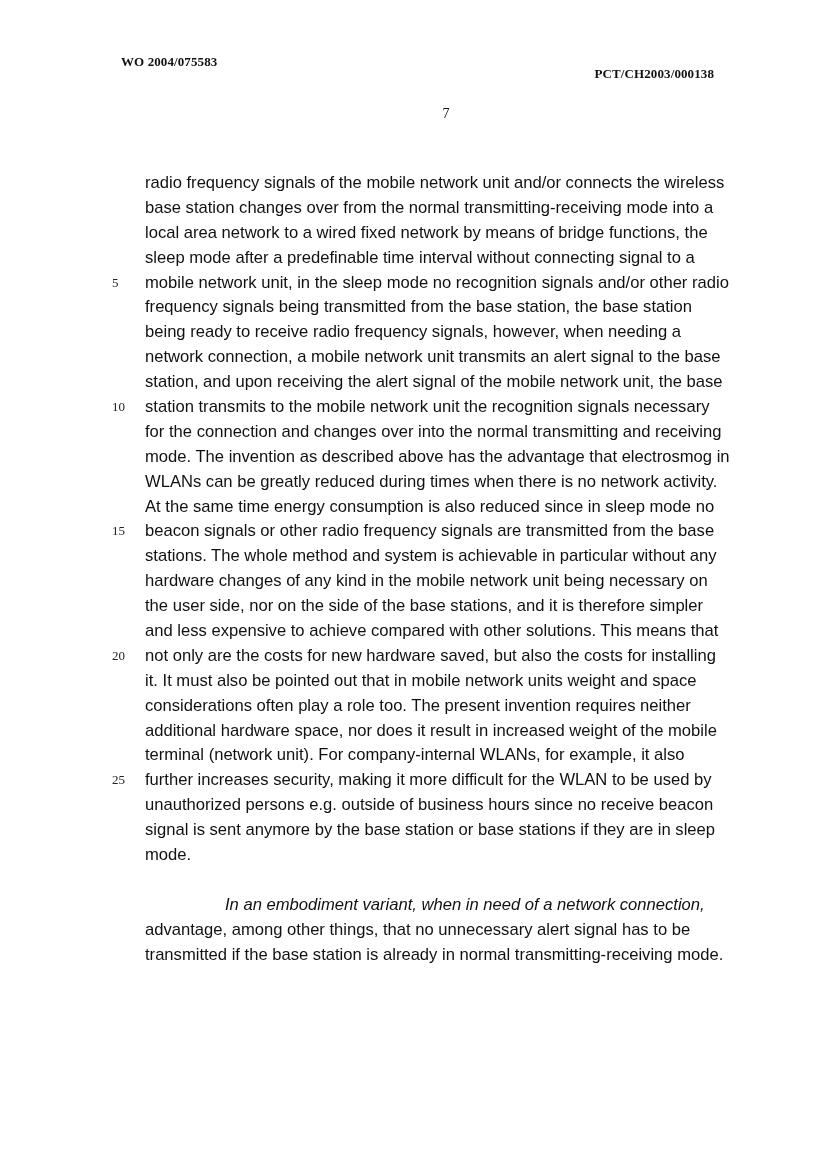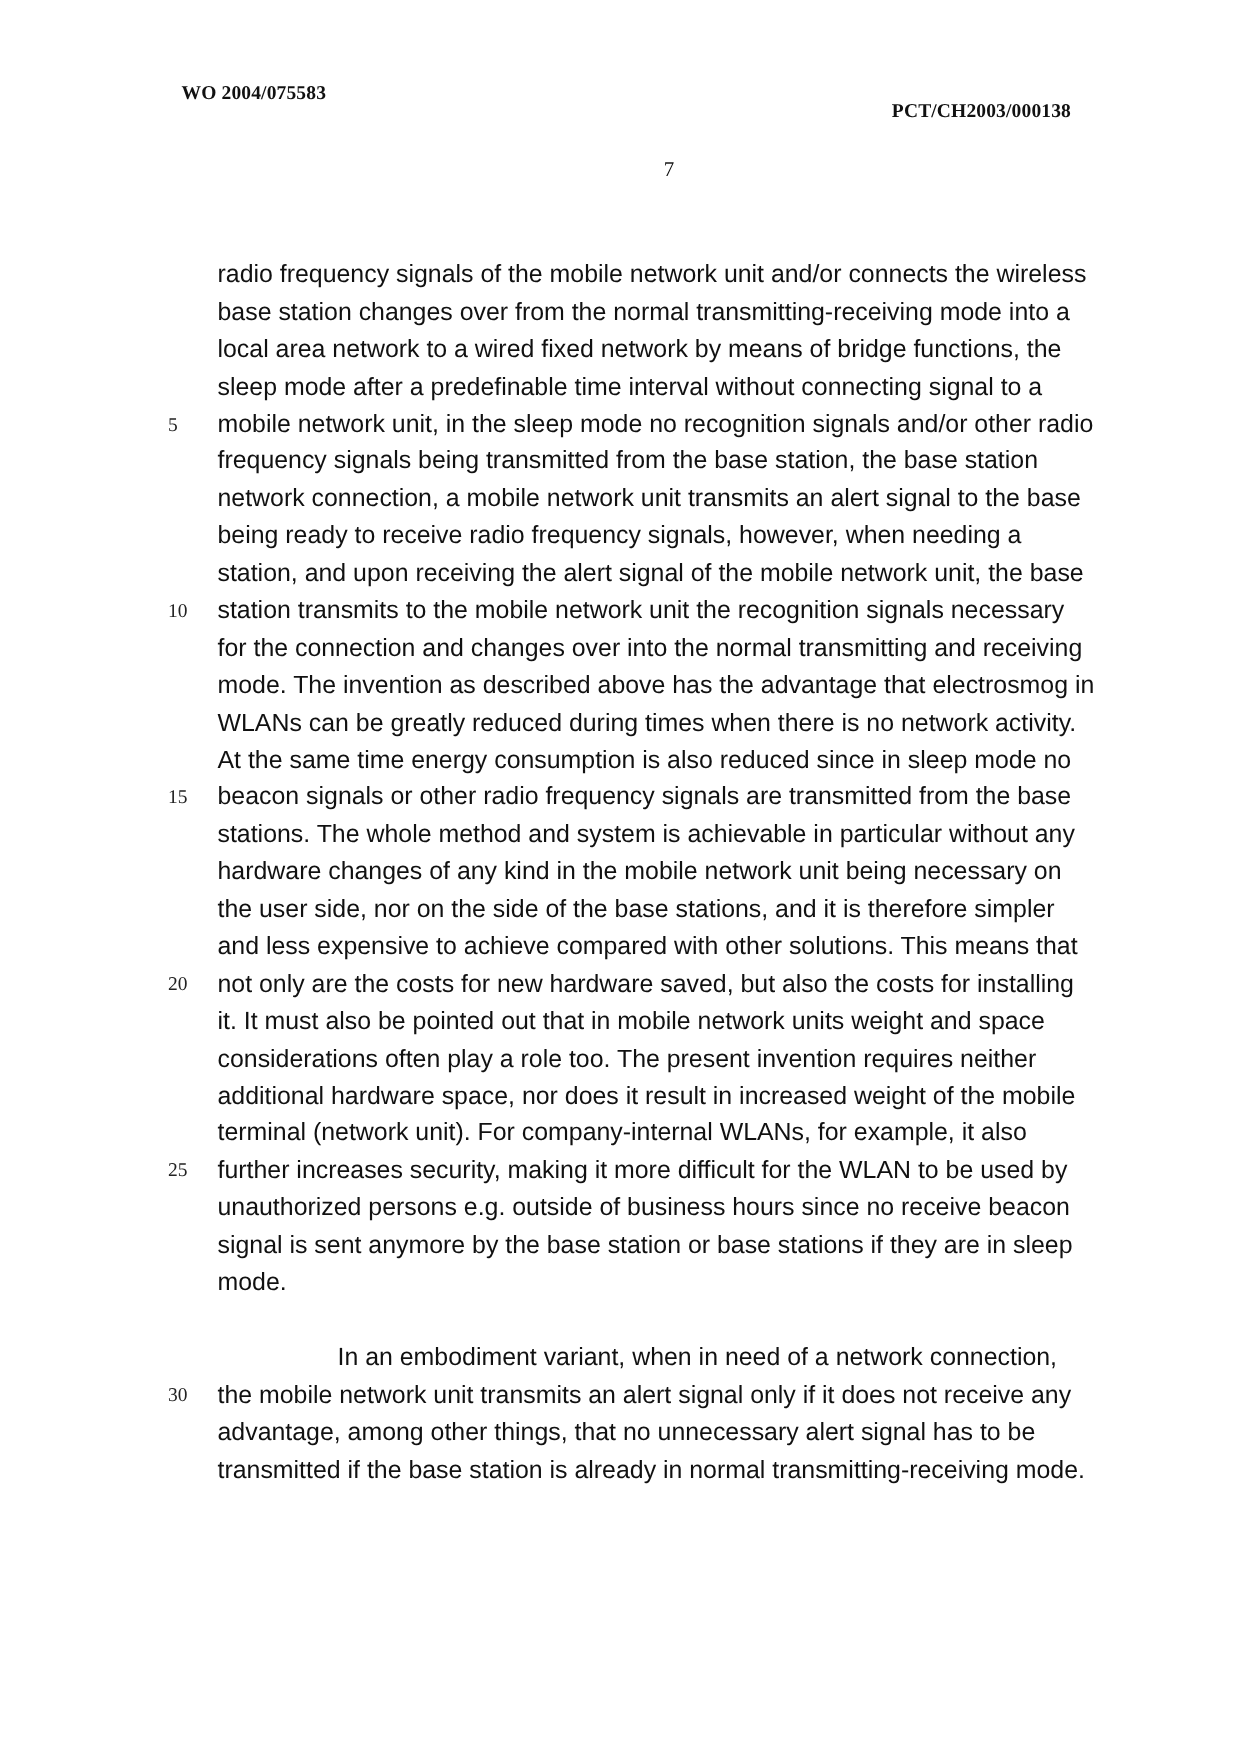--- a/index.html
+++ b/index.html
@@ -4,21 +4,21 @@
 <style>
   html, body { margin: 0; padding: 0; background: #ffffff; }
   body { width: 826px; height: 1169px; position: relative; overflow: hidden; color: #111; }
   .hdr { position: absolute; top: 54px; font-family: "Liberation Serif", serif; font-weight: bold; font-size: 13px; letter-spacing: 0.1px; }
   .hdr.left { left: 121px; }
   .hdr.right { right: 112px; margin-top: 12px; }
   .pagenum { position: absolute; top: 106px; left: 0; width: 826px; text-align: center; font-family: "Liberation Serif", serif; font-size: 14px; padding-left: 66px; box-sizing: border-box; }
   .body { position: absolute; left: 0; top: 171px; width: 701px; }
   .line { position: relative; height: 24.9px; line-height: 24.9px; white-space: nowrap; font-family: "Liberation Sans", sans-serif; font-size: 16.6px; }
   .line .txt { position: absolute; left: 145px; }
-  .line .txt.indent { left: 225px; }
+  .line .txt.indent { left: 225px; font-style: italic; }
   .line .lnum { position: absolute; left: 112px; font-family: "Liberation Serif", serif; font-size: 13px; color: #222; }
   .gap { height: 24.9px; }
 </style>
 </head>
 <body>
 
 <div class="hdr left">WO 2004/075583</div>
 <div class="hdr right">PCT/CH2003/000138</div>
 <div class="pagenum">7</div>
 
@@ -43,25 +43,25 @@
       <div class="line">
         <span class="lnum">5</span>
         <span class="txt">mobile network unit, in the sleep mode no recognition signals and/or other radio</span>
       </div>
       <div class="line">
         <span class="lnum"></span>
         <span class="txt">frequency signals being transmitted from the base station, the base station</span>
       </div>
       <div class="line">
         <span class="lnum"></span>
-        <span class="txt">network connection, a mobile network unit transmits an alert signal to the base</span>
+        <span class="txt">being ready to receive radio frequency signals, however, when needing a</span>
       </div>
       <div class="line">
         <span class="lnum"></span>
-        <span class="txt">being ready to receive radio frequency signals, however, when needing a</span>
+        <span class="txt">network connection, a mobile network unit transmits an alert signal to the base</span>
       </div>
       <div class="line">
         <span class="lnum"></span>
         <span class="txt">station, and upon receiving the alert signal of the mobile network unit, the base</span>
       </div>
       <div class="line">
         <span class="lnum">10</span>
         <span class="txt">station transmits to the mobile network unit the recognition signals necessary</span>
       </div>
       <div class="line">
@@ -137,24 +137,20 @@
         <span class="txt">mode.</span>
       </div>
     </div>
     <div class="gap"></div>
     <div>
       <div class="line">
         <span class="lnum"></span>
         <span class="txt indent">In an embodiment variant, when in need of a network connection,</span>
       </div>
       <div class="line">
-        <span class="lnum">30</span>
-        <span class="txt">the mobile network unit transmits an alert signal only if it does not receive any</span>
-      </div>
-      <div class="line">
         <span class="lnum"></span>
         <span class="txt">advantage, among other things, that no unnecessary alert signal has to be</span>
       </div>
       <div class="line">
         <span class="lnum"></span>
         <span class="txt">transmitted if the base station is already in normal transmitting-receiving mode.</span>
       </div>
     </div>
   </div>
 

